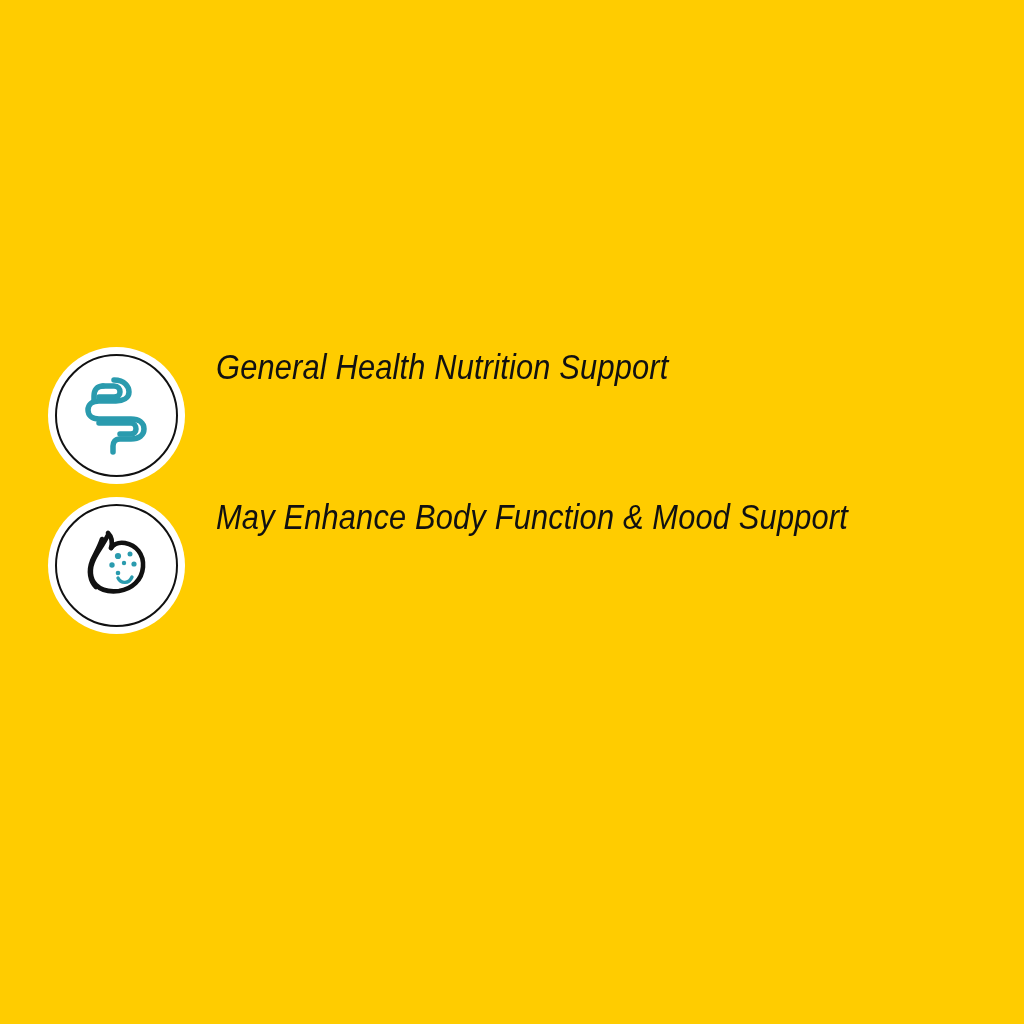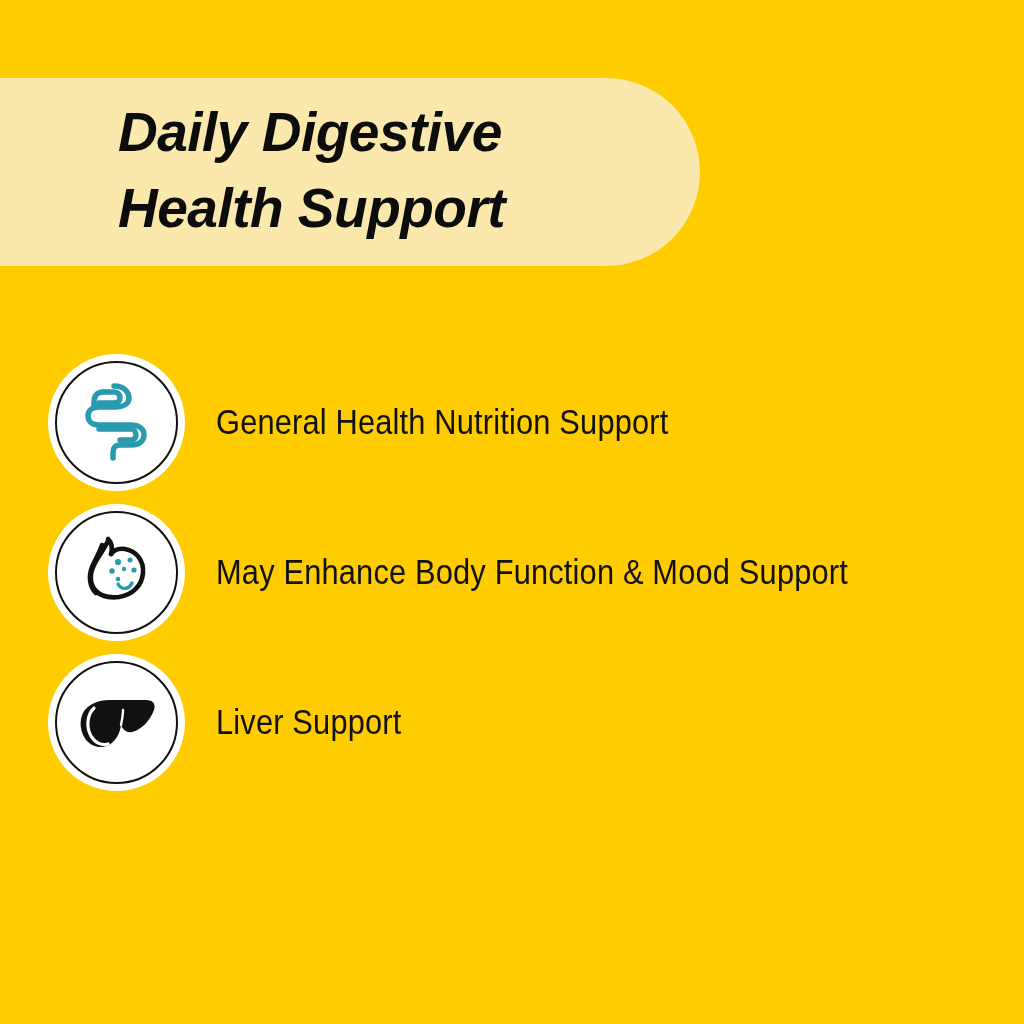--- a/index.html
+++ b/index.html
@@ -49,21 +49,22 @@
   .features {
     position: absolute;
     left: 0;
     top: 347px;
     width: 1024px;
   }
   .feature-row {
     position: relative;
     height: 150px;
     display: flex;
-    align-items: center;
+    align-items: flex-start;
+    font-style: italic;
   }
   .icon-badge {
     position: relative;
     flex: 0 0 auto;
     width: 137px;
     height: 137px;
     margin-left: 48px;
     border-radius: 50%;
     background: #FFFFFF;
     display: flex;
@@ -96,24 +97,20 @@
     white-space: nowrap;
     transform: scaleX(0.88);
     transform-origin: left center;
   }
 </style>
 </head>
 <body>
 
 <div class="poster">
 
-  <div class="title-banner">
-    <div class="title-line">Daily Digestive</div>
-    <div class="title-line">Health Support</div>
-  </div>
 
   <div class="features">
 
     <div class="feature-row">
       <div class="icon-badge">
         <svg width="88" height="88" viewBox="0 0 88 88">
           <g fill="none" stroke="#2A9BAE" stroke-width="5.5" stroke-linecap="round" stroke-linejoin="round">
             <path d="M41 8
                      C 52 8, 56 15, 56 20
                      C 56 26, 50 29, 43 29
@@ -166,33 +163,15 @@
             <circle cx="62" cy="43" r="2.6"></circle>
             <circle cx="46" cy="52" r="2.3"></circle>
           </g>
           <path d="M46 57 C 49 63, 57 63, 60 56" fill="none" stroke="#2A9BAE" stroke-width="3.4" stroke-linecap="round"></path>
         </svg>
       </div>
       <div class="feature-text">May Enhance Body Function &amp; Mood Support</div>
     </div>
 
 
-    <div class="feature-row">
-      <div class="icon-badge">
-        <svg width="94" height="94" viewBox="0 0 94 94">
-          <path d="M13 38
-                   C 18 29, 28 25, 40 25
-                   L 76 25
-                   C 83 25, 86 29, 84 35
-                   C 80 46, 71 55, 62 57
-                   C 57 58, 53 55, 51 50
-                   C 50 58, 46 66, 39 70
-                   C 31 74, 22 72, 16 65
-                   C 10 57, 9 46, 13 38 Z" fill="#111111"></path>
-          <path d="M24 33 C 17 40, 16 52, 21 61 C 25 68, 32 71, 38 69" fill="none" stroke="#FFFFFF" stroke-width="3.2" stroke-linecap="round"></path>
-          <path d="M51 50 C 52 45, 53 40, 53 35" fill="none" stroke="#FFFFFF" stroke-width="2.4" stroke-linecap="round"></path>
-        </svg>
-      </div>
-      <div class="feature-text">Liver Support</div>
-    </div>
 
   </div>
 </div>
 
 </body></html>

